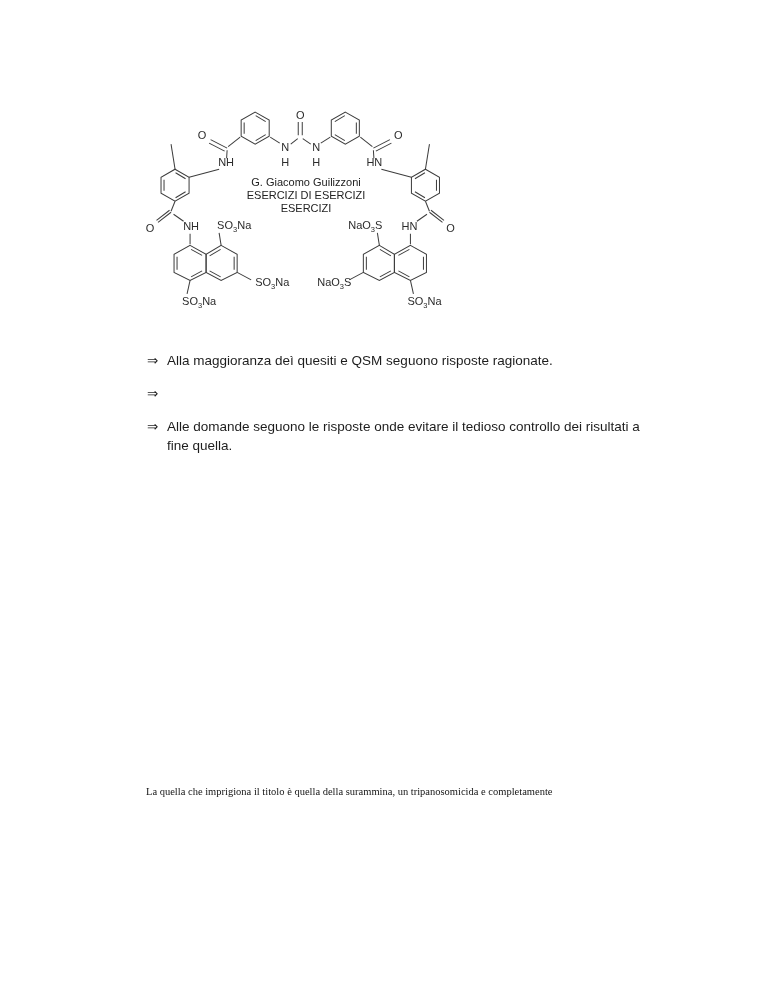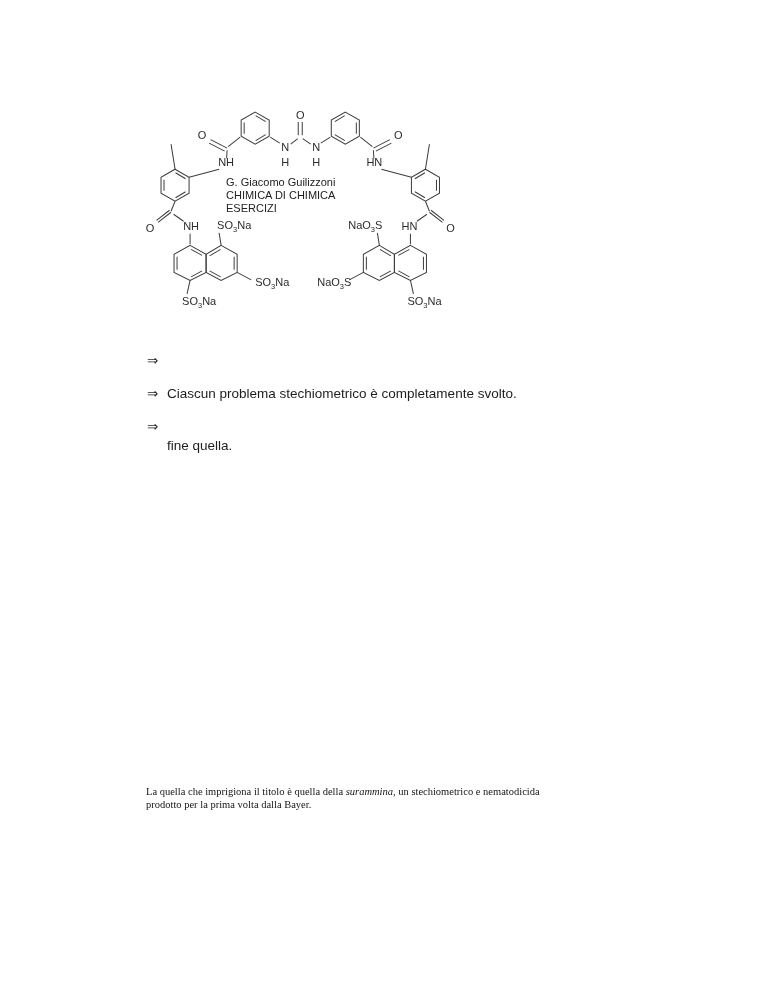--- a/index.html
+++ b/index.html
@@ -8,30 +8,30 @@
     font-family:"Liberation Sans",sans-serif;color:#1a1a1a;
     position:relative;overflow:hidden;
   }
   .page{position:absolute;inset:0;background:#fff;}
   .molecule-svg{position:absolute;left:145px;top:93px;width:313px;height:218px;}
   .molecule-svg line,.molecule-svg polygon{stroke:#3c3c3c;stroke-width:2;fill:none;}
   .molecule-svg text{fill:#2b2b2b;font-family:"Liberation Sans",sans-serif;font-size:22px;}
   .molecule-svg .sub{font-size:15px;}
   .title-block{
     position:absolute;left:226px;top:176px;width:160px;
-    text-align:left;font-size:11px;line-height:13px;color:#222;
+    text-align:center;font-size:11px;line-height:13px;color:#222;
   }
   .bullets{position:absolute;left:147px;top:351px;width:575px;font-size:13.5px;line-height:19px;color:#1d1d1d;}
   .bullet-item{display:flex;margin-bottom:14px;}
   .bullet-item .marker{flex:0 0 20px;}
   .footnote{
     position:absolute;left:146px;top:785px;width:430px;
     font-family:"Liberation Serif",serif;font-size:10.5px;line-height:13px;color:#141414;
   }
-  .footnote .it{font-style:italic;}
+  .footnote .it{}
 </style>
 </head>
 <body>
 
 <div class="page">
 
   <svg class="molecule-svg" viewBox="0 0 625 435" aria-hidden="true">
     <g>
 
       <line x1="306" y1="58" x2="306" y2="84"></line>
@@ -131,36 +131,35 @@
       <text x="220" y="386"><tspan>SO</tspan><tspan class="sub" dy="5">3</tspan><tspan dy="-5">Na</tspan></text>
       <text x="74" y="424"><tspan>SO</tspan><tspan class="sub" dy="5">3</tspan><tspan dy="-5">Na</tspan></text>
       <text x="474" y="272" text-anchor="end"><tspan>NaO</tspan><tspan class="sub" dy="5">3</tspan><tspan dy="-5">S</tspan></text>
       <text x="412" y="386" text-anchor="end"><tspan>NaO</tspan><tspan class="sub" dy="5">3</tspan><tspan dy="-5">S</tspan></text>
       <text x="524" y="424"><tspan>SO</tspan><tspan class="sub" dy="5">3</tspan><tspan dy="-5">Na</tspan></text>
     </g>
   </svg>
 
   <div class="title-block">
     <div>G. Giacomo Guilizzoni</div>
-    <div>CHIMICA DI CHIMICA</div>
+    <div>ESERCIZI DI ESERCIZI</div>
     <div>ESERCIZI</div>
   </div>
 
   <div class="bullets">
     <div class="bullet-item">
       <span class="marker">⇒</span>
+      <span class="btext">Alla maggioranza deì quesiti e QSM seguono risposte ragionate.</span>
     </div>
     <div class="bullet-item">
       <span class="marker">⇒</span>
-      <span class="btext">Ciascun problema stechiometrico è completamente svolto.</span>
     </div>
     <div class="bullet-item">
       <span class="marker">⇒</span>
-      <span class="btext"><br><span>fine quella.</span></span>
+      <span class="btext"><span>Alle domande seguono le risposte onde evitare il tedioso controllo dei risultati a</span><br><span>fine quella.</span></span>
     </div>
   </div>
 
   <div class="footnote">
-    <div><span>La quella che imprigiona il titolo è quella della </span><span class="it">surammina</span><span>, un stechiometrico e nematodicida</span></div>
-    <div>prodotto per la prima volta dalla Bayer.</div>
+    <div><span>La quella che imprigiona il titolo è quella della </span><span class="it">surammina</span><span>, un tripanosomicida e completamente</span></div>
   </div>
 
 </div>
 
 </body></html>

